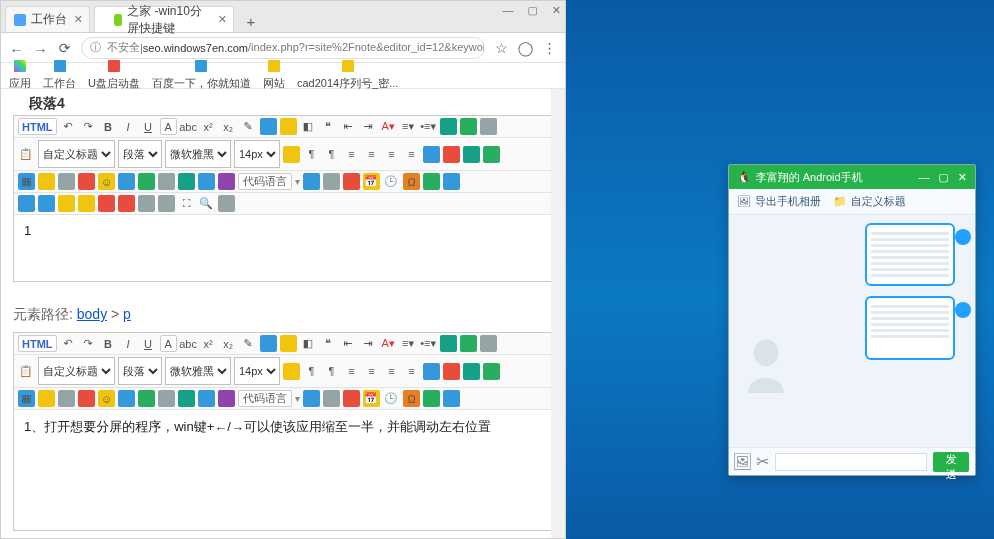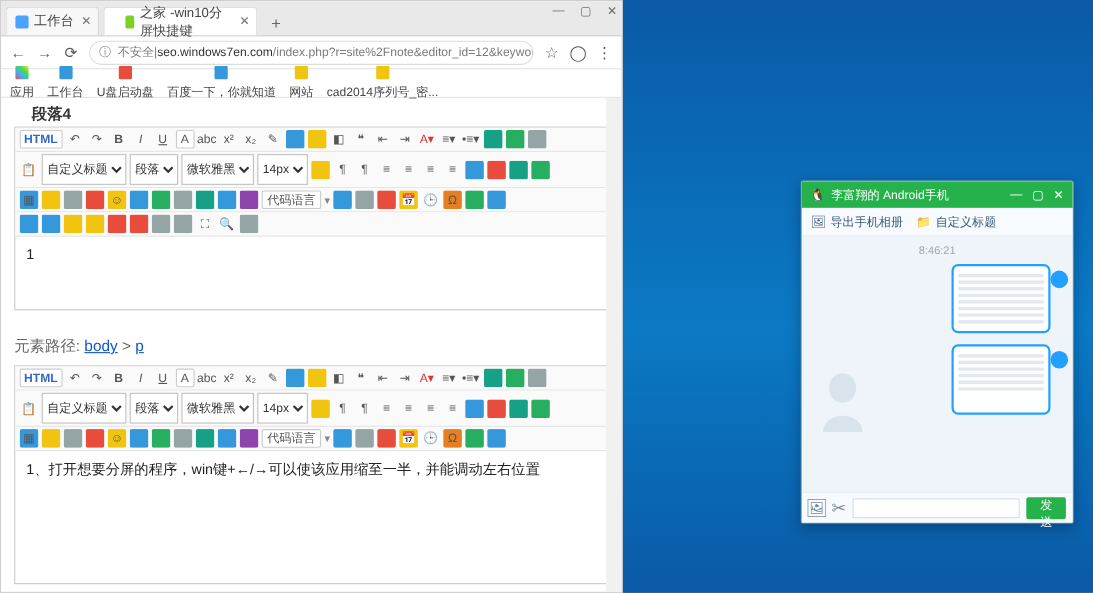--- a/index.html
+++ b/index.html
@@ -314,21 +314,20 @@
     <div class="t">
         <span>🖼</span>
         <span>导出手机相册</span>
       </div>
     <div class="t">
         <span>📁</span>
         <span>自定义标题</span>
       </div>
   </div>
   <div class="chat">
-    <div class="ts">8:46:21</div>
     <div class="bubble">
       <div class="ln"></div>
         <div class="ln"></div>
         <div class="ln"></div>
         <div class="ln"></div>
         <div class="ln"></div>
         <div class="ln"></div>
         <div class="ln"></div>
         <div class="ln"></div>
     </div>

